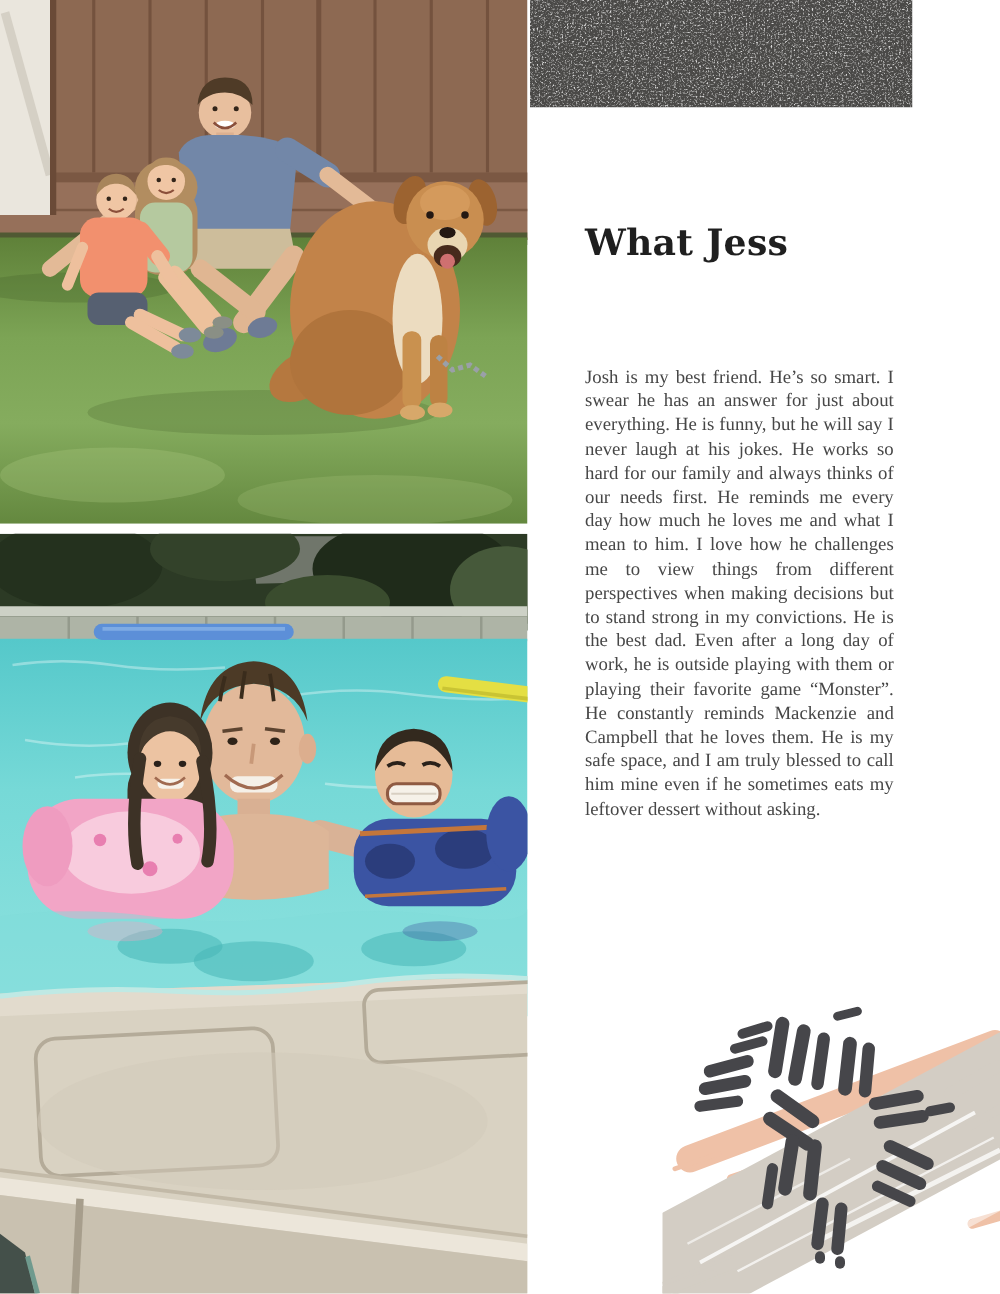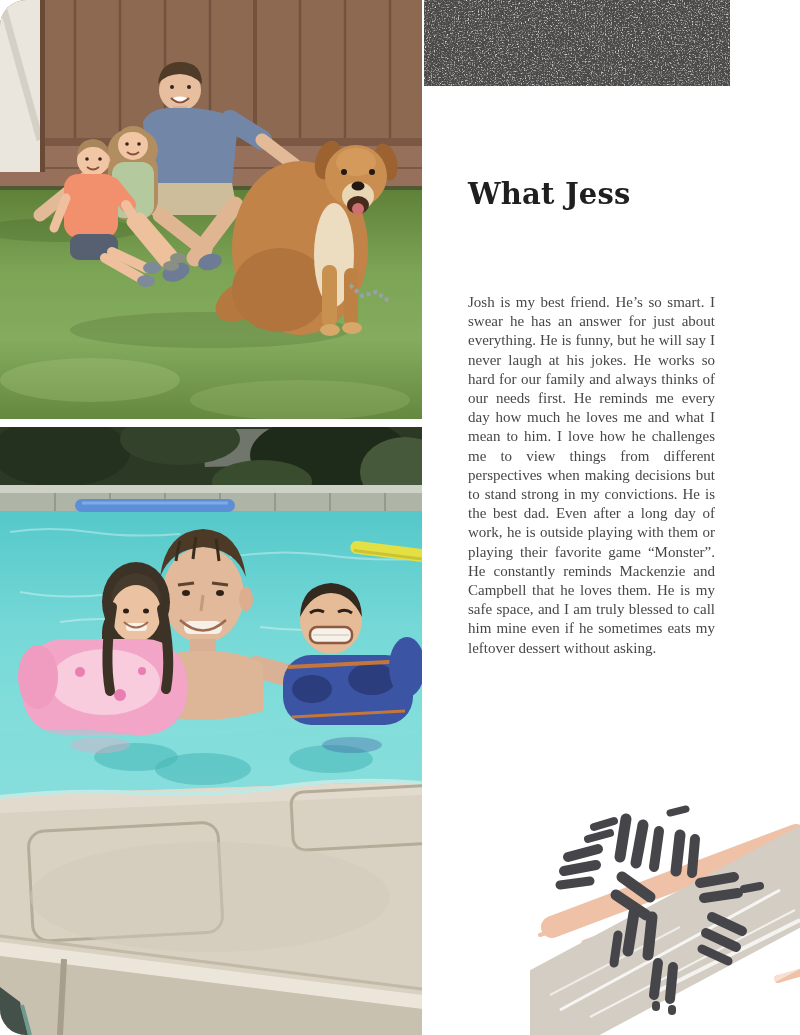--- a/index.html
+++ b/index.html
@@ -1,16 +1,16 @@
 <!DOCTYPE html>
 <html><head>
 <meta charset="utf-8">
 <style>
   html,body{margin:0;padding:0;background:#fff;}
-  .page{position:relative;width:800px;height:1035px;background:#ffffff;overflow:hidden;border-radius:26px;}
+  .page{position:relative;width:800px;height:1035px;background:#ffffff;overflow:hidden;}
   .photo{position:absolute;margin:0;padding:0;line-height:0;}
   .photo svg{display:block;}
   .texture-block{position:absolute;left:424px;top:0;width:306px;height:86px;line-height:0;}
   .heading{position:absolute;left:468px;top:156px;width:262px;
     font-family:"DejaVu Serif",serif;font-weight:bold;font-size:29px;line-height:39px;
     color:#1f1f1f;letter-spacing:0.2px;}
   .body-text{position:absolute;left:468px;top:257px;width:247px;
     font-family:"Liberation Serif",serif;font-size:15px;line-height:19.2px;
     color:#474747;text-align:justify;margin-top:36px;}
   .decoration{position:absolute;left:530px;top:805px;width:270px;height:230px;line-height:0;}

